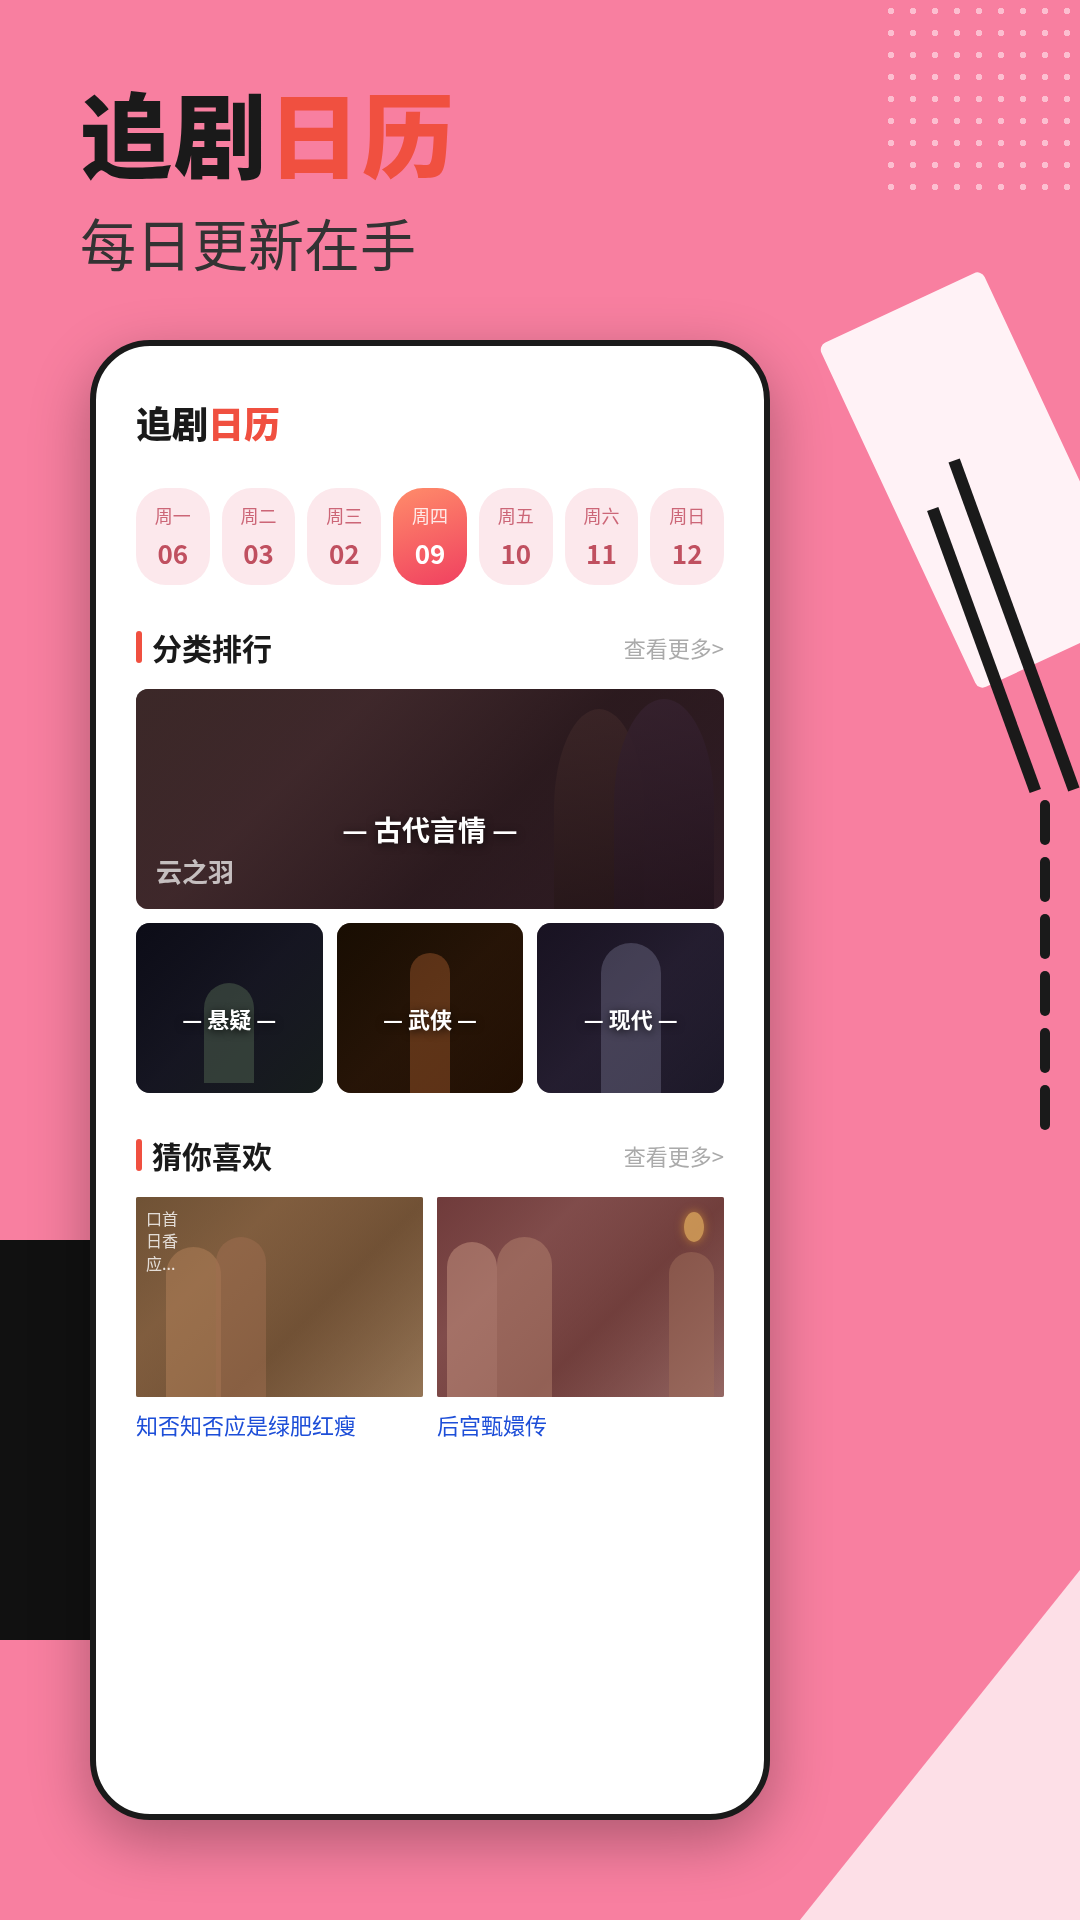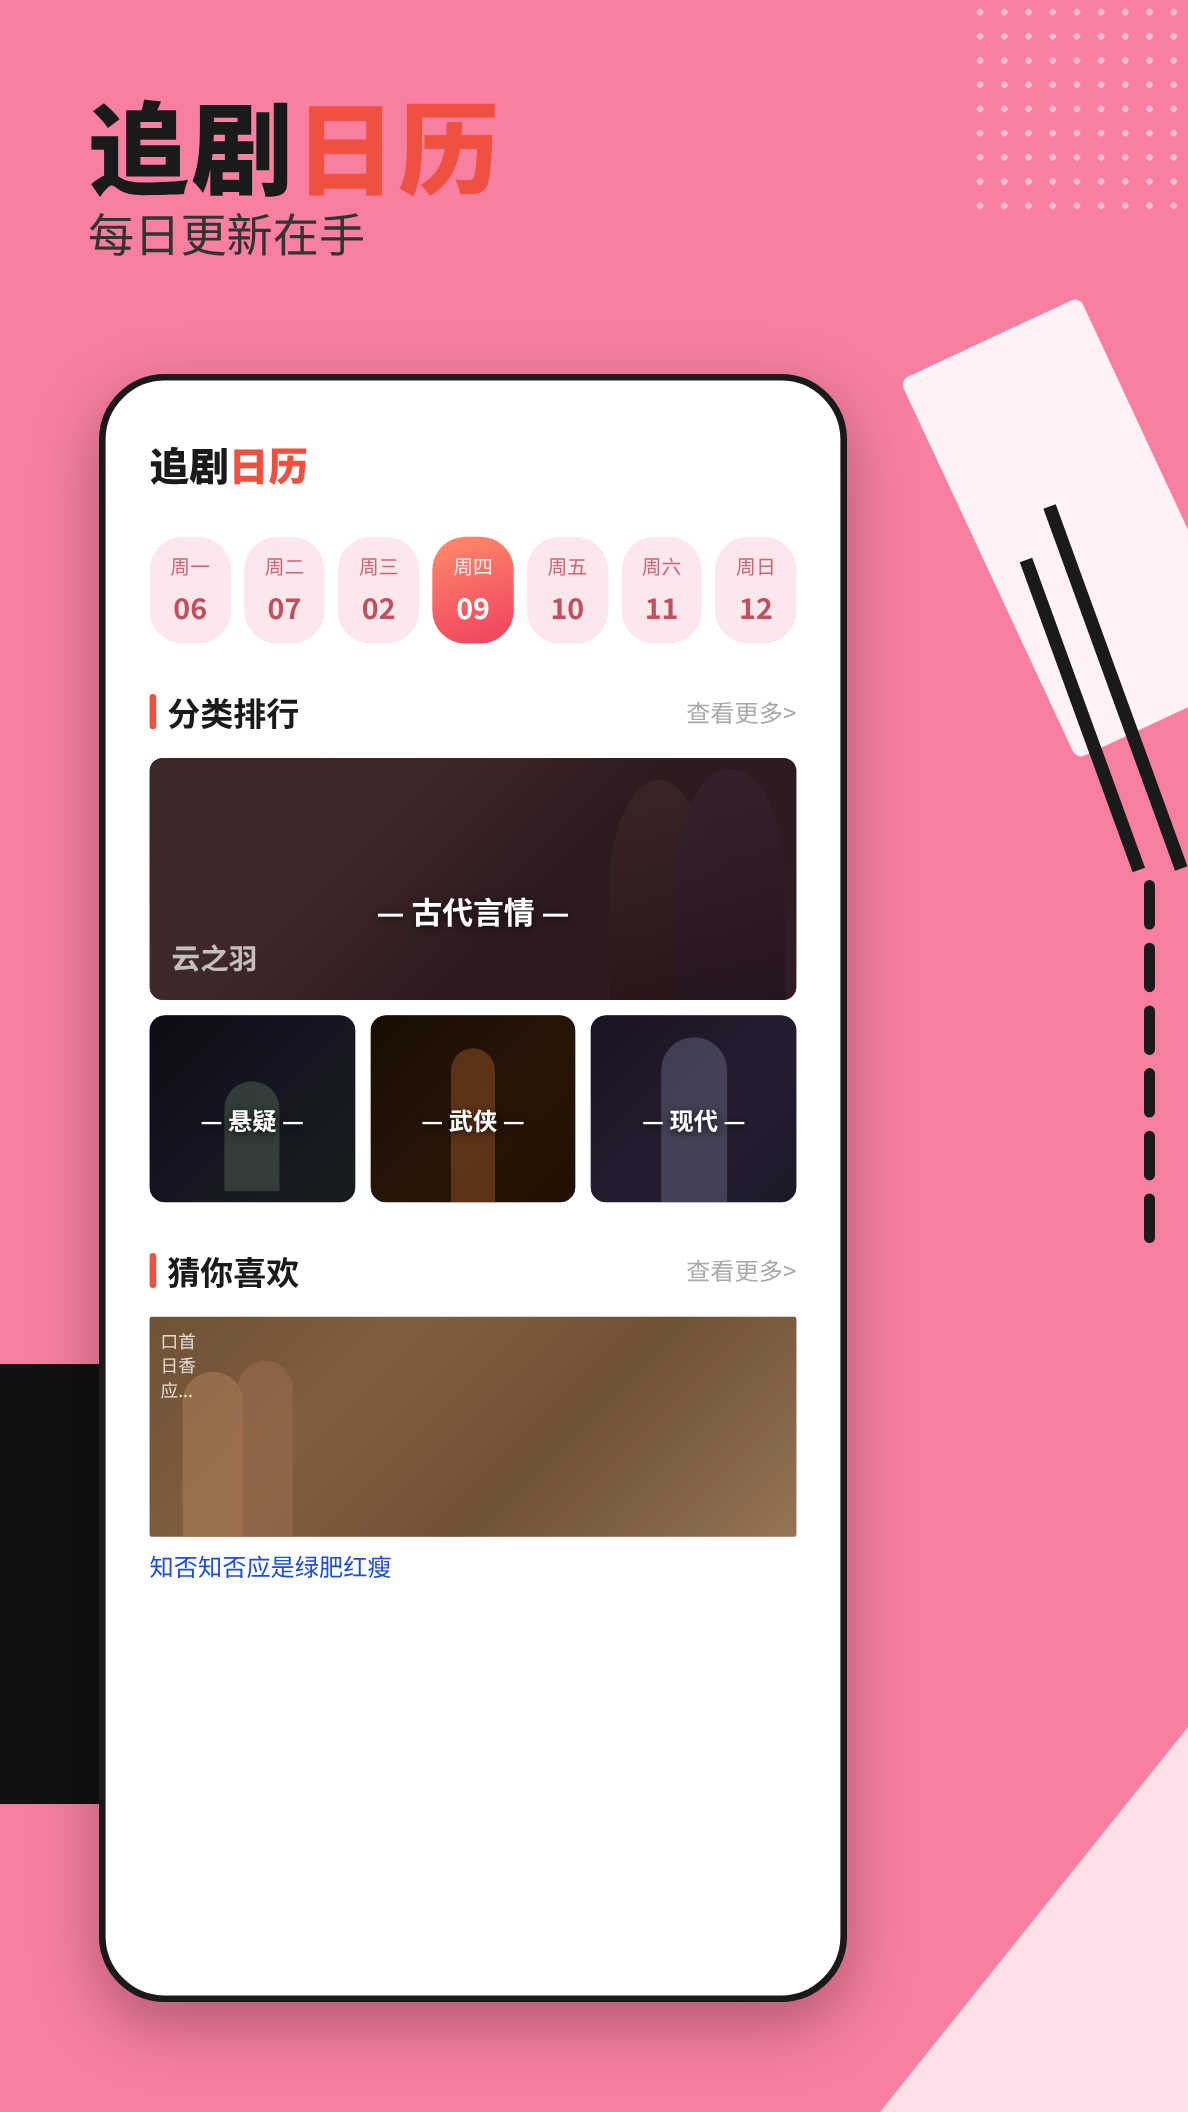--- a/index.html
+++ b/index.html
@@ -40,22 +40,23 @@
 
     .title-black {
       color: #1a1a1a;
     }
 
     .title-red {
       color: #F05040;
     }
 
     .subtitle {
-      font-size: 42px;
+      font-size: 56px;
       color: #333;
+      margin-top: 20px;
       font-weight: 400;
     }
 
     
     .phone-mockup {
       position: absolute;
       top: 340px;
       left: 90px;
       width: 680px;
       height: 1480px;
@@ -376,21 +377,21 @@
       </span>
     </div>
 
     <div class="week-calendar">
       <div class="day-item">
         <span class="day-label">周一</span>
         <span class="day-number">06</span>
       </div>
       <div class="day-item">
         <span class="day-label">周二</span>
-        <span class="day-number">07</span>
+        <span class="day-number">03</span>
       </div>
       <div class="day-item">
         <span class="day-label">周三</span>
         <span class="day-number">02</span>
       </div>
       <div class="day-item active">
         <span class="day-label">周四</span>
         <span class="day-number">09</span>
       </div>
       <div class="day-item">
@@ -458,16 +459,28 @@
         <div class="recommend-image img-zhifou">
           <div style="position:absolute;inset:0;background:linear-gradient(135deg,rgba(100,70,40,0.7),rgba(140,100,70,0.4));"></div>
 
           <div style="position:absolute;bottom:0;left:30px;width:55px;height:150px;background:rgba(180,130,90,0.5);border-radius:28px 28px 0 0;"></div>
           <div style="position:absolute;bottom:0;left:80px;width:50px;height:160px;background:rgba(160,110,80,0.5);border-radius:25px 25px 0 0;"></div>
 
           <div style="position:absolute;top:10px;left:10px;color:rgba(255,255,255,0.8);font-size:16px;line-height:1.4;">口首<br>日香<br>应...</div>
         </div>
         <div class="recommend-title">知否知否应是绿肥红瘦</div>
       </div>
+      <div class="recommend-item">
+        <div class="recommend-image img-hougong">
+          <div style="position:absolute;inset:0;background:linear-gradient(135deg,rgba(100,50,50,0.7),rgba(140,90,80,0.4));"></div>
+
+          <div style="position:absolute;bottom:0;left:10px;width:50px;height:155px;background:rgba(200,150,130,0.5);border-radius:25px 25px 0 0;"></div>
+          <div style="position:absolute;bottom:0;left:60px;width:55px;height:160px;background:rgba(180,130,110,0.5);border-radius:28px 28px 0 0;"></div>
+          <div style="position:absolute;bottom:0;right:10px;width:45px;height:145px;background:rgba(160,110,90,0.5);border-radius:22px 22px 0 0;"></div>
+
+          <div style="position:absolute;top:15px;right:20px;width:20px;height:30px;background:rgba(255,200,100,0.6);border-radius:50%;box-shadow:0 0 10px rgba(255,180,50,0.5);"></div>
+        </div>
+        <div class="recommend-title">后宫甄嬛传</div>
+      </div>
     </div>
 
   </div>
 </div>
 
 </body></html>

